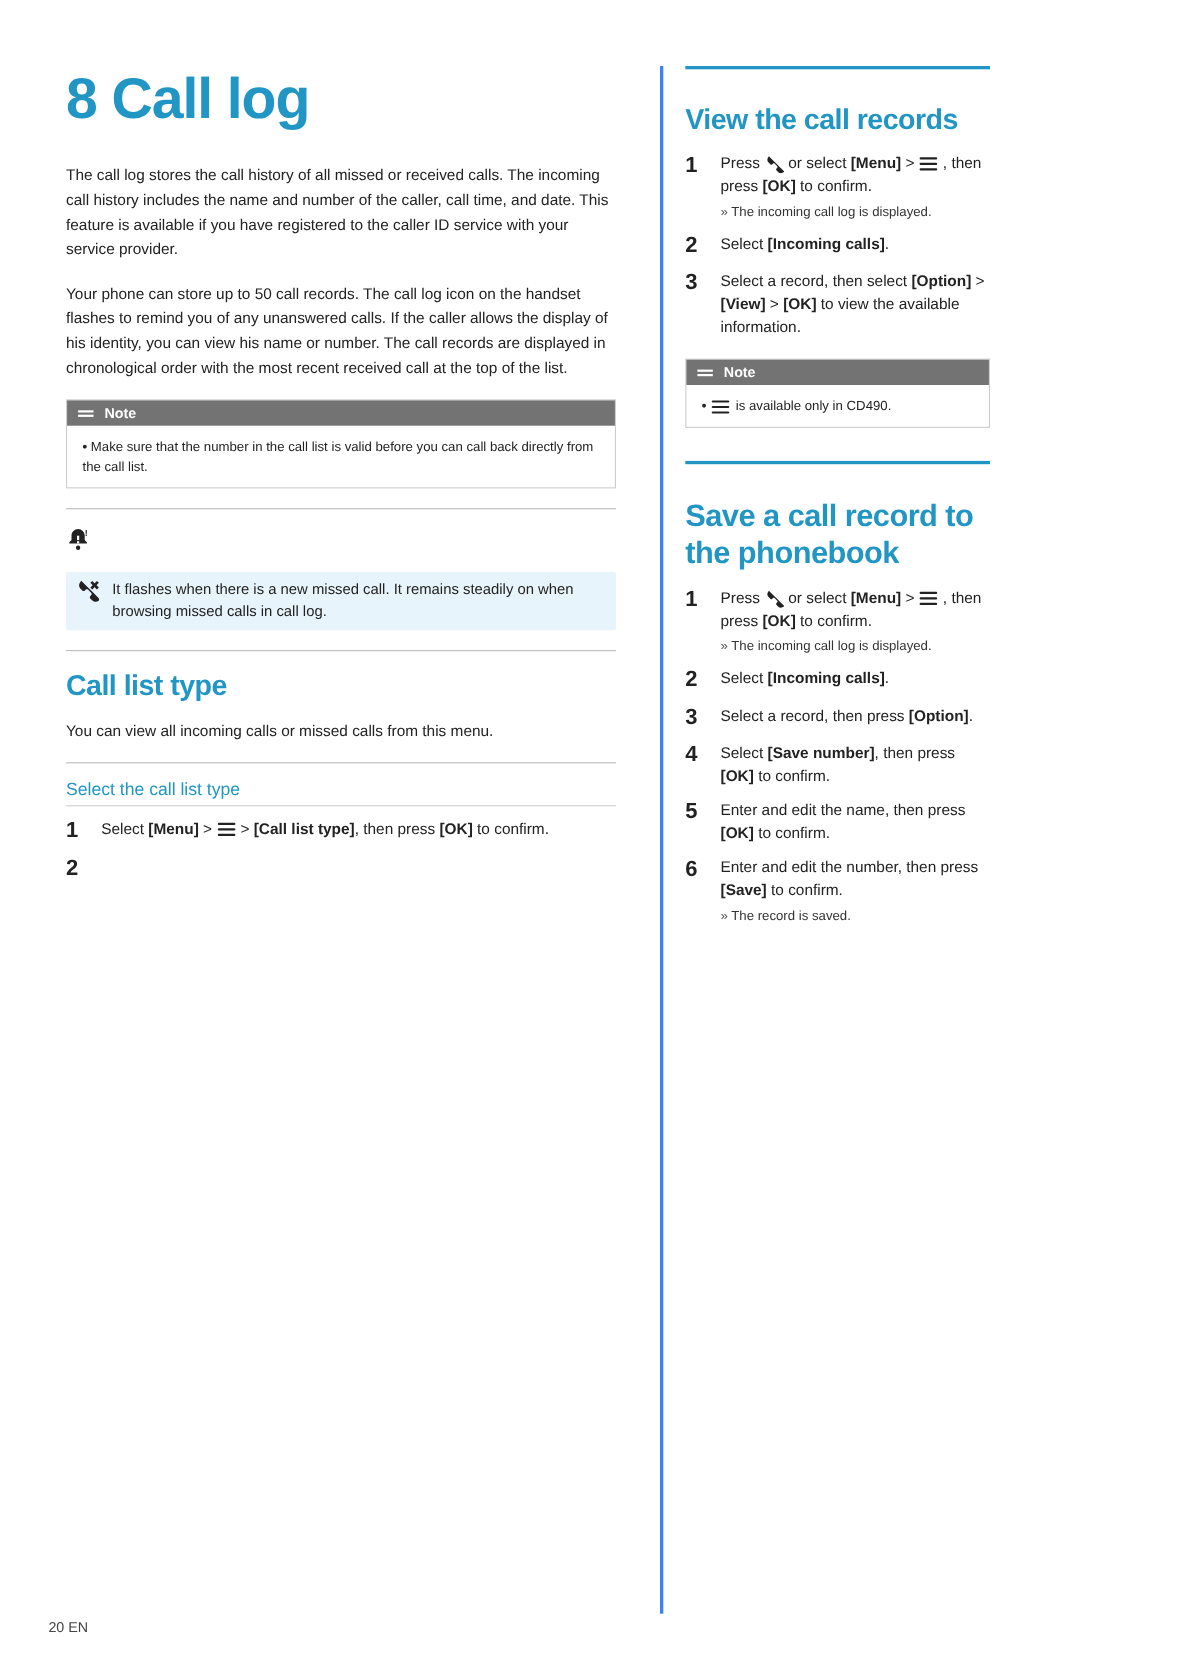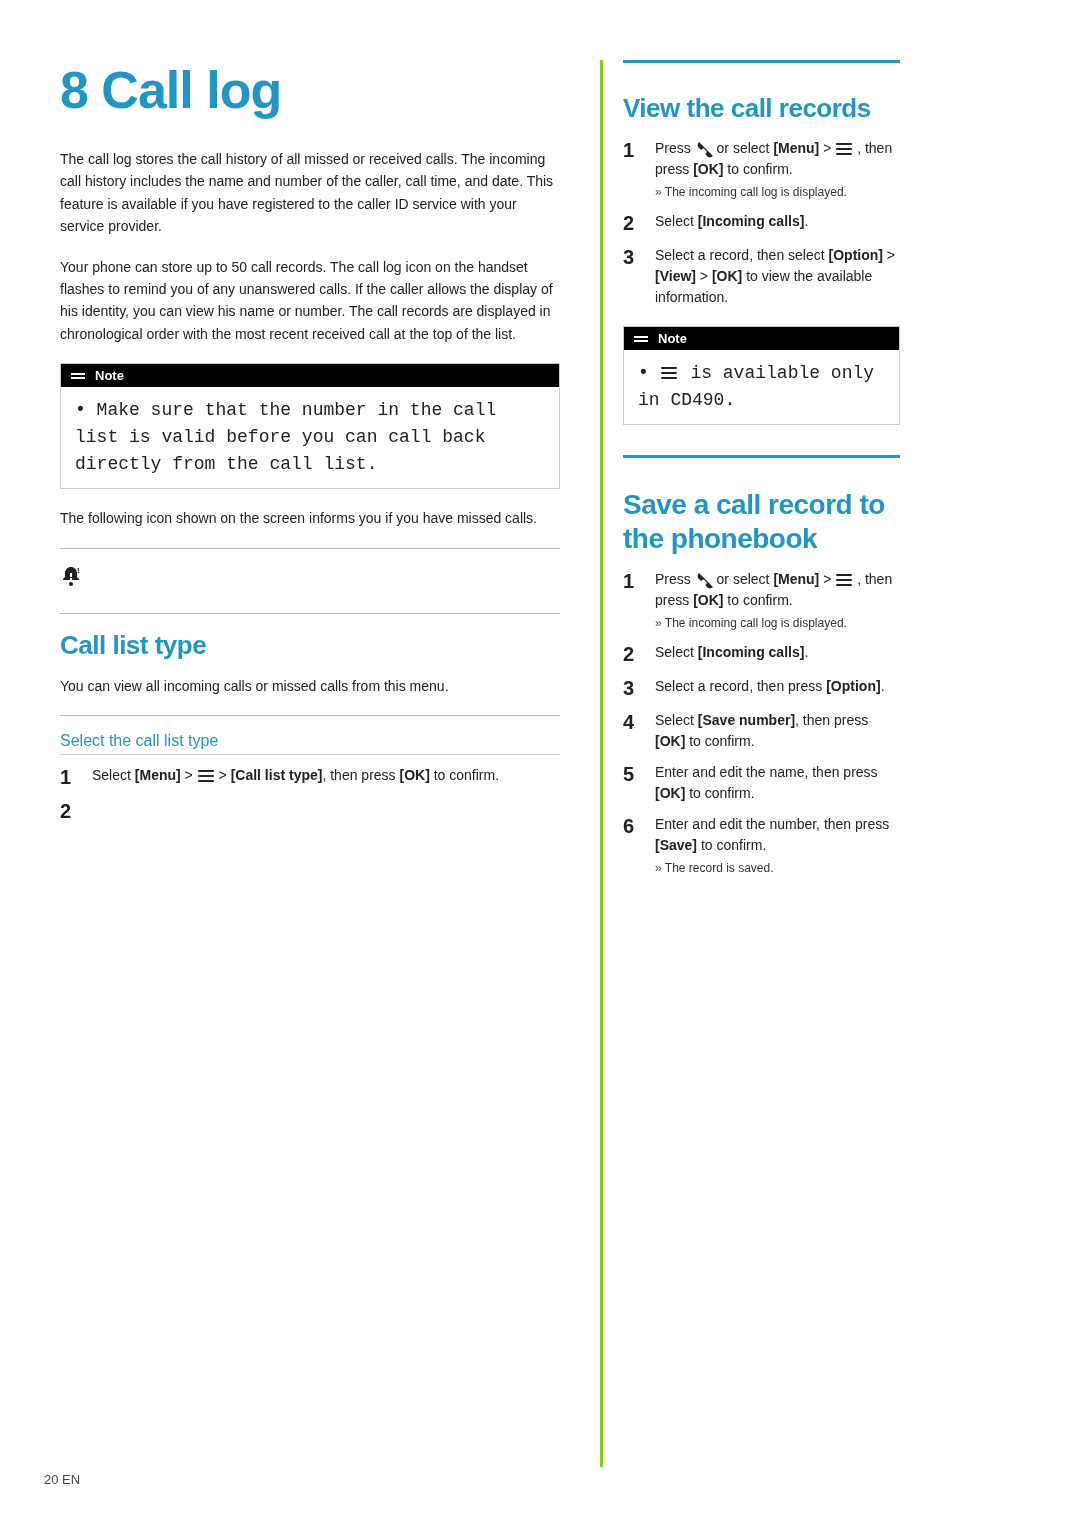--- a/index.html
+++ b/index.html
@@ -20,21 +20,21 @@
       padding: 60px 60px 60px 60px;
       gap: 40px;
     }
     .left-col {
       flex: 0 0 500px;
       max-width: 500px;
     }
     .right-col {
       flex: 1;
       padding-left: 20px;
-      border-left: 3px solid #84cc16;
+      border-left: 3px solid #3b82f6;
     }
 
     
     .page-title {
       font-size: 52px;
       font-weight: bold;
       color: #2196c4;
       margin-bottom: 28px;
       letter-spacing: -1px;
     }
@@ -47,34 +47,33 @@
       margin-bottom: 18px;
     }
 
     
     .note-box {
       border: 1px solid #ccc;
       margin: 18px 0;
       padding: 0;
     }
     .note-header {
-      background: #000000;
+      background: #737373;
       color: #fff;
       padding: 4px 10px;
       font-size: 13px;
       font-weight: bold;
       display: flex;
       align-items: center;
       gap: 6px;
     }
     .note-body {
       padding: 10px 14px;
-      font-size: 18px;
+      font-size: 12px;
       line-height: 1.5;
-      font-family: Liberation Mono, monospace;
     }
     .note-body ul {
       list-style: none;
       padding: 0;
     }
     .note-body ul li::before {
       content: '• ';
       font-weight: bold;
     }
 
@@ -207,36 +206,46 @@
         </span>
         <span>Note</span>
       </div>
       <div class="note-body">
         <ul>
           <li>Make sure that the number in the call list is valid before you can call back directly from the call list.</li>
         </ul>
       </div>
     </div>
 
-    <p class="body-text">The following icon shown on the screen informs you if you have missed calls.</p>
 
     <hr class="divider">
 
     <ul class="icon-list">
       <li>
         <span class="missed-icon-1">
           
           <svg width="22" height="22" viewBox="0 0 22 22" fill="none" xmlns="http://www.w3.org/2000/svg">
             <path d="M11 2C7.686 2 5 4.686 5 8v4l-2 2v1h16v-1l-2-2V8c0-3.314-2.686-6-6-6z" fill="#222"></path>
             <circle cx="11" cy="19" r="2" fill="#222"></circle>
             <rect x="10" y="8" width="2" height="4" fill="#fff"></rect>
             <rect x="10" y="13" width="2" height="2" fill="#fff"></rect>
             <text x="17" y="8" font-size="8" fill="#222" font-weight="bold">!</text>
           </svg>
         </span>
+      </li>
+      <li style="background:#e8f4fb; padding:6px 8px; border-radius:2px;">
+        <span class="missed-icon-2">
+          
+          <svg width="22" height="22" viewBox="0 0 22 22" fill="none" xmlns="http://www.w3.org/2000/svg">
+            <path d="M6 2C4 4 3 7 5 9l2 2c.5.5 1.5.5 2 0l1-1c.5-.5 1.5-.5 2 0l3 3c.5.5.5 1.5 0 2l-1 1c-.5.5-.5 1.5 0 2l2 2c2 2 5 1 7-1l-5-5-2-2-4-4-5-5-2-2z" fill="#222"></path>
+            <line x1="15" y1="3" x2="21" y2="9" stroke="#222" stroke-width="2.5"></line>
+            <line x1="21" y1="3" x2="15" y2="9" stroke="#222" stroke-width="2.5"></line>
+          </svg>
+        </span>
+        <span>It flashes when there is a new missed call. It remains steadily on when browsing missed calls in call log.</span>
       </li>
     </ul>
 
     <hr class="divider">
 
     <div>
       <h2 class="section-heading">Call list type</h2>
       <p class="body-text">You can view all incoming calls or missed calls from this menu.</p>
       <hr class="divider">
       <h3 class="subsection-heading">Select the call list type</h3>

